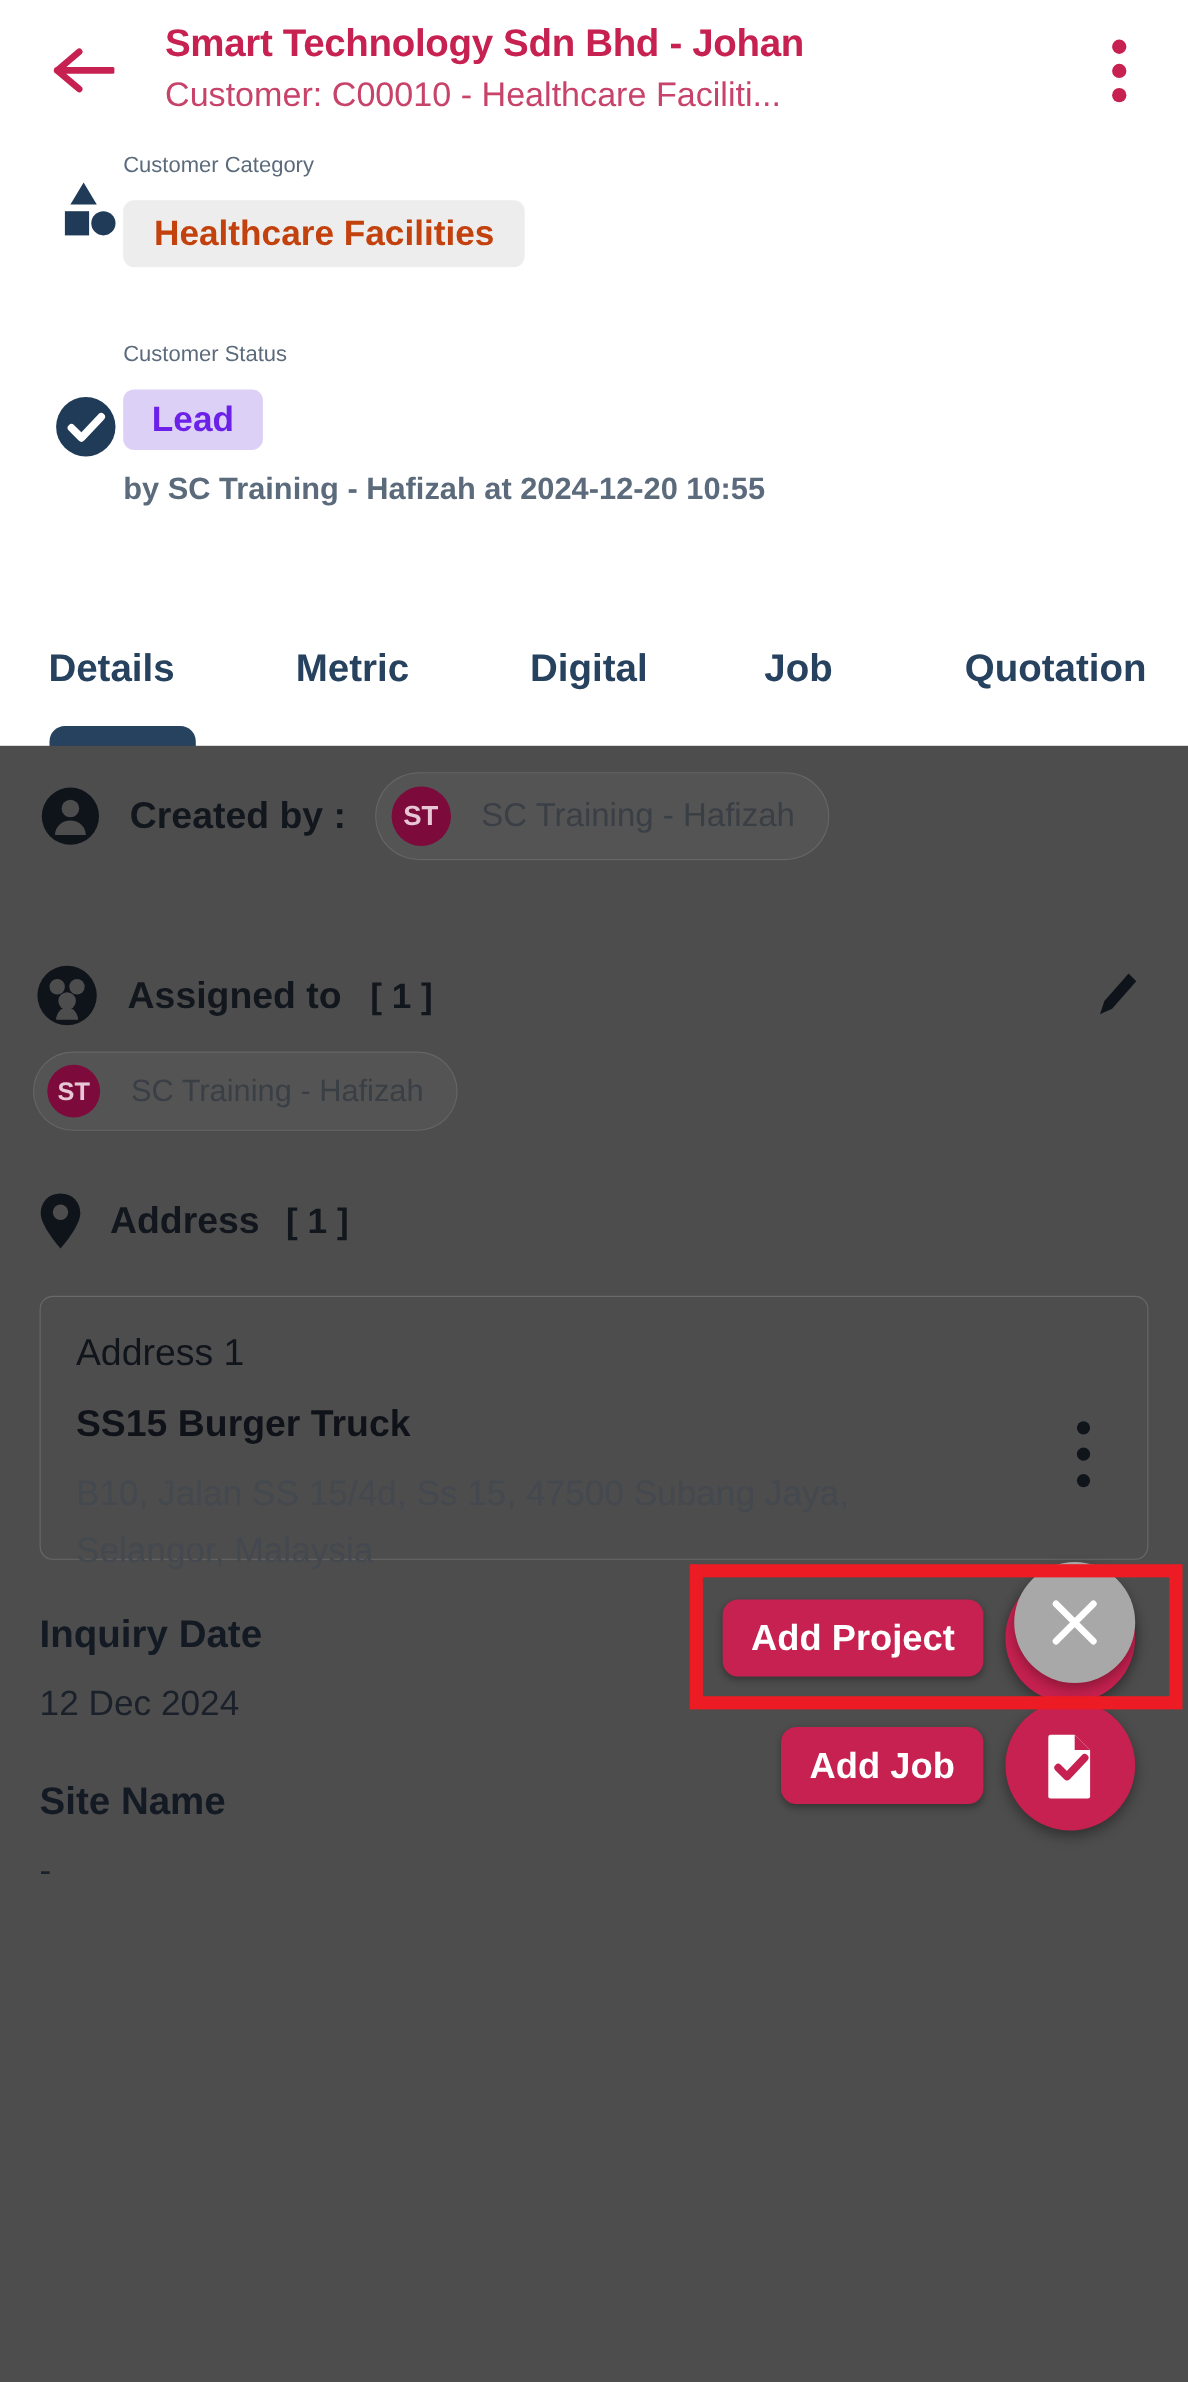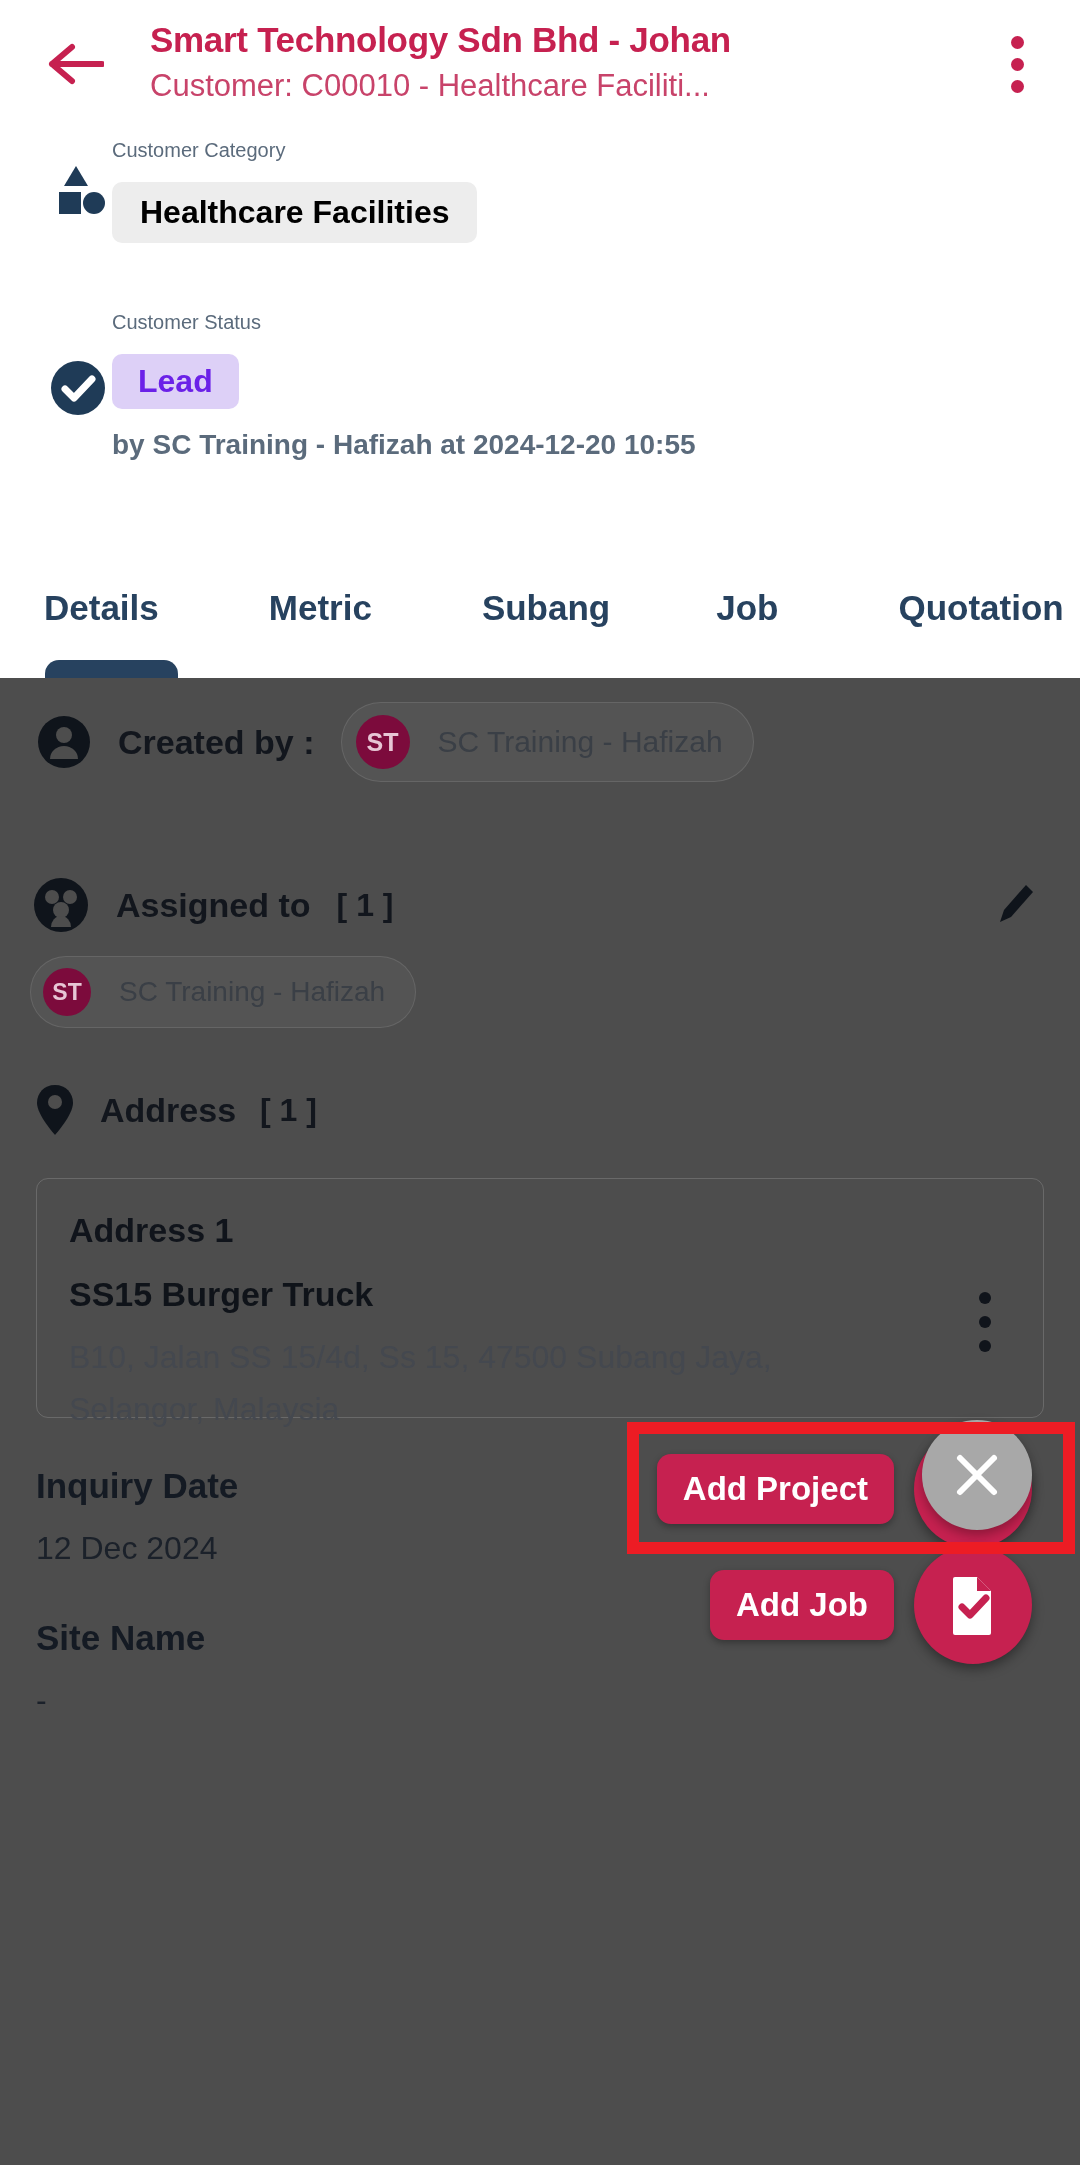--- a/index.html
+++ b/index.html
@@ -43,21 +43,21 @@
   .info-row { position:relative; padding-left:112px; }
   .info-icon {
     position:absolute; left:48px; width:60px; display:flex;
     align-items:center; justify-content:center;
   }
   .field-label {
     color:#5B6B7C; font-size:20px; line-height:44px; margin-bottom:10px;
   }
   .pill-grey {
     display:inline-block; background:#EDEDED; border-radius:10px;
-    padding:12px 28px; color:#000000; font-size:32px; font-weight:bold;
+    padding:12px 28px; color:#c2410c; font-size:32px; font-weight:bold;
   }
   .pill-lead {
     display:inline-block; background:#DDD0F7; border-radius:10px;
     padding:9px 26px; color:#6B21E8; font-size:32px; font-weight:bold;
   }
   .byline { color:#5B6B7C; font-size:28px; font-weight:bold; line-height:44px; margin-top:14px; }
 
   
   .tabs {
     position:absolute; left:0; top:588px; width:1080px; height:90px;
@@ -95,21 +95,21 @@
   }
   .avatar.sm { width:48px; height:48px; font-size:23px; }
   .chip-name { color:#3a3f46; font-size:30px; }
   .section-title { color:#12161d; font-size:34px; font-weight:bold; }
   .section-count { color:#12161d; font-size:32px; font-weight:bold; }
 
   .addr-card {
     position:absolute; left:36px; top:180px; width:1008px; height:240px;
     border:1.5px solid rgba(255,255,255,0.16); border-radius:12px;
   }
-  .addr-title { position:absolute; left:32px; top:32px; color:#10141b; font-size:34px; font-weight:bold; }
+  .addr-title { position:absolute; left:32px; top:32px; color:#10141b; font-size:34px; font-weight:normal; }
   .addr-name  { position:absolute; left:32px; top:96px; color:#0f1319; font-size:34px; font-weight:bold; }
   .addr-lines { position:absolute; left:32px; top:152px; width:840px; color:#44484f; font-size:32px; line-height:52px; }
   .addr-kebab {
     position:absolute; right:28px; top:100px; width:60px; height:86px;
     display:flex; flex-direction:column; align-items:center; justify-content:center; gap:12px;
   }
   .addr-kebab i { width:12px; height:12px; border-radius:50%; background:#10141b; }
 
   .fld-label { color:#141a23; font-size:35px; font-weight:bold; }
   .fld-value { color:#1b212a; font-size:32px; }
@@ -186,21 +186,21 @@
       </div>
       <div class="field-label">Customer Status</div>
       <span class="pill-lead">Lead</span>
       <div class="byline">by SC Training - Hafizah at 2024-12-20 10:55</div>
     </div>
   </div>
 
   <div class="tabs">
     <div class="tab details">Details</div>
     <div class="tab metric">Metric</div>
-    <div class="tab project">Subang</div>
+    <div class="tab project">Digital</div>
     <div class="tab job">Job</div>
     <div class="tab quote">Quotation</div>
   </div>
   <div class="tab-indicator"></div>
 
   <div class="dim-scrim"></div>
 
   <div class="content">
 
     <div class="c-row" style="left:36px; top:24px; display:flex; align-items:center; gap:26px;">

